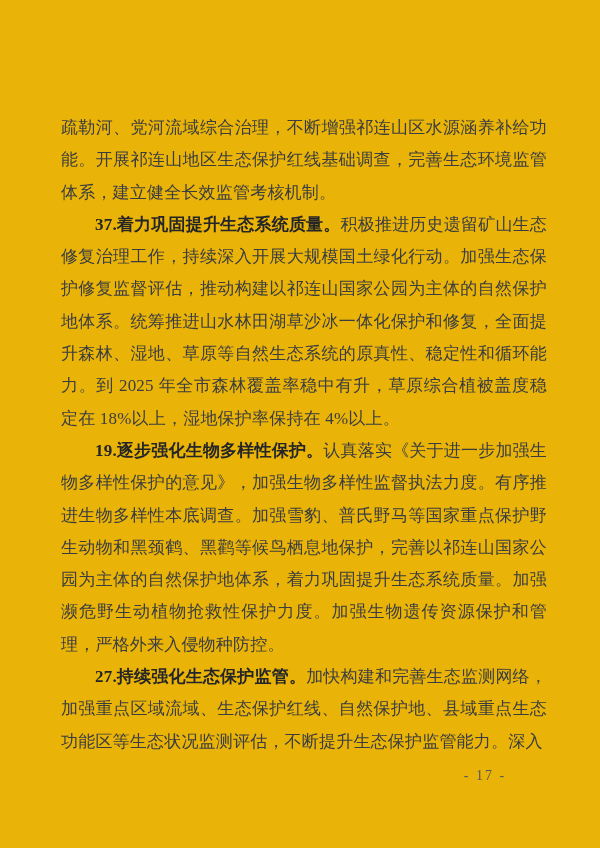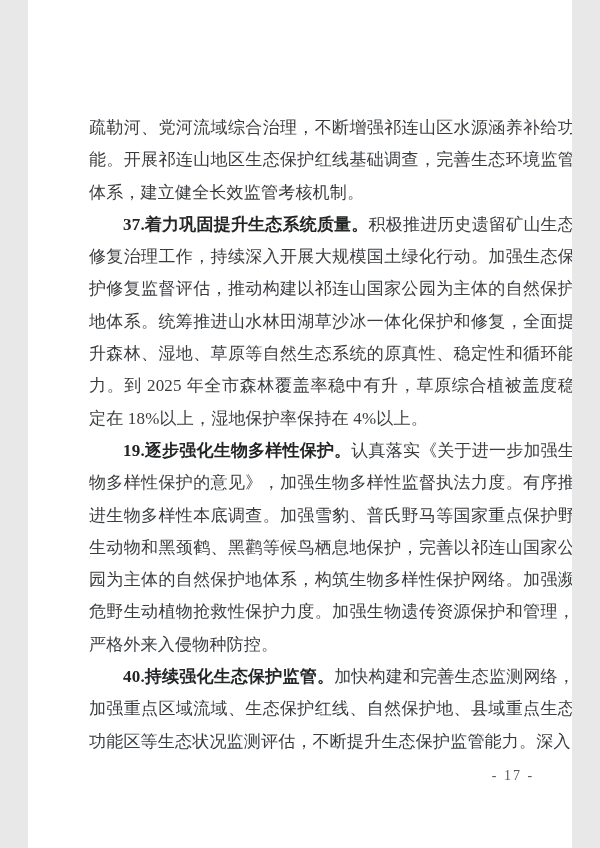--- a/index.html
+++ b/index.html
@@ -2,24 +2,24 @@
 <html lang="zh"><head>
 <meta charset="utf-8">
 <style>
   html, body {
     margin: 0;
     padding: 0;
     background: #e8e8e8;
   }
   .page {
     position: relative;
-    width: 544px;
+    width: 600px;
     height: 848px;
     margin: 0 auto;
-    background: #ffffff;
+    background: #eab308;
     overflow: hidden;
     font-family: "Liberation Serif", "DejaVu Serif", serif;
   }
   .body-text {
     position: absolute;
     left: 61px;
     top: 112px;
     width: 486px;
     font-size: 17px;
     line-height: 32.3px;
@@ -56,21 +56,21 @@
 <body>
 
 <div class="page">
 
   <div class="body-text">
 
     <p class="para"><span>疏勒河、党河流域综合治理，不断增强祁连山区水源涵养补给功能。开展祁连山地区生态保护红线基础调查，完善生态环境监管体系，建立健全长效监管考核机制。</span></p>
 
     <p class="para indent"><span class="lead">37.着力巩固提升生态系统质量。</span><span>积极推进历史遗留矿山生态修复治理工作，持续深入开展大规模国土绿化行动。加强生态保护修复监督评估，推动构建以祁连山国家公园为主体的自然保护地体系。统筹推进山水林田湖草沙冰一体化保护和修复，全面提升森林、湿地、草原等自然生态系统的原真性、稳定性和循环能力。到 2025 年全市森林覆盖率稳中有升，草原综合植被盖度稳定在 18%以上，湿地保护率保持在 4%以上。</span></p>
 
-    <p class="para indent"><span class="lead">19.逐步强化生物多样性保护。</span><span>认真落实《关于进一步加强生物多样性保护的意见》，加强生物多样性监督执法力度。有序推进生物多样性本底调查。加强雪豹、普氏野马等国家重点保护野生动物和黑颈鹤、黑鹳等候鸟栖息地保护，完善以祁连山国家公园为主体的自然保护地体系，构筑生物多样性保护网络。加强濒危野生动植物抢救性保护力度。加强生物遗传资源保护和管理，严格外来入侵物种防控。</span></p>
+    <p class="para indent"><span class="lead">19.逐步强化生物多样性保护。</span><span>认真落实《关于进一步加强生物多样性保护的意见》，加强生物多样性监督执法力度。有序推进生物多样性本底调查。加强雪豹、普氏野马等国家重点保护野生动物和黑颈鹤、黑鹳等候鸟栖息地保护，完善以祁连山国家公园为主体的自然保护地体系，着力巩固提升生态系统质量。加强濒危野生动植物抢救性保护力度。加强生物遗传资源保护和管理，严格外来入侵物种防控。</span></p>
 
-    <p class="para indent"><span class="lead">40.持续强化生态保护监管。</span><span>加快构建和完善生态监测网络，加强重点区域流域、生态保护红线、自然保护地、县域重点生态功能区等生态状况监测评估，不断提升生态保护监管能力。深入</span></p>
+    <p class="para indent"><span class="lead">27.持续强化生态保护监管。</span><span>加快构建和完善生态监测网络，加强重点区域流域、生态保护红线、自然保护地、县域重点生态功能区等生态状况监测评估，不断提升生态保护监管能力。深入</span></p>
 
   </div>
 
   <div class="page-number">- 17 -</div>
 
 </div>
 
 </body></html>

